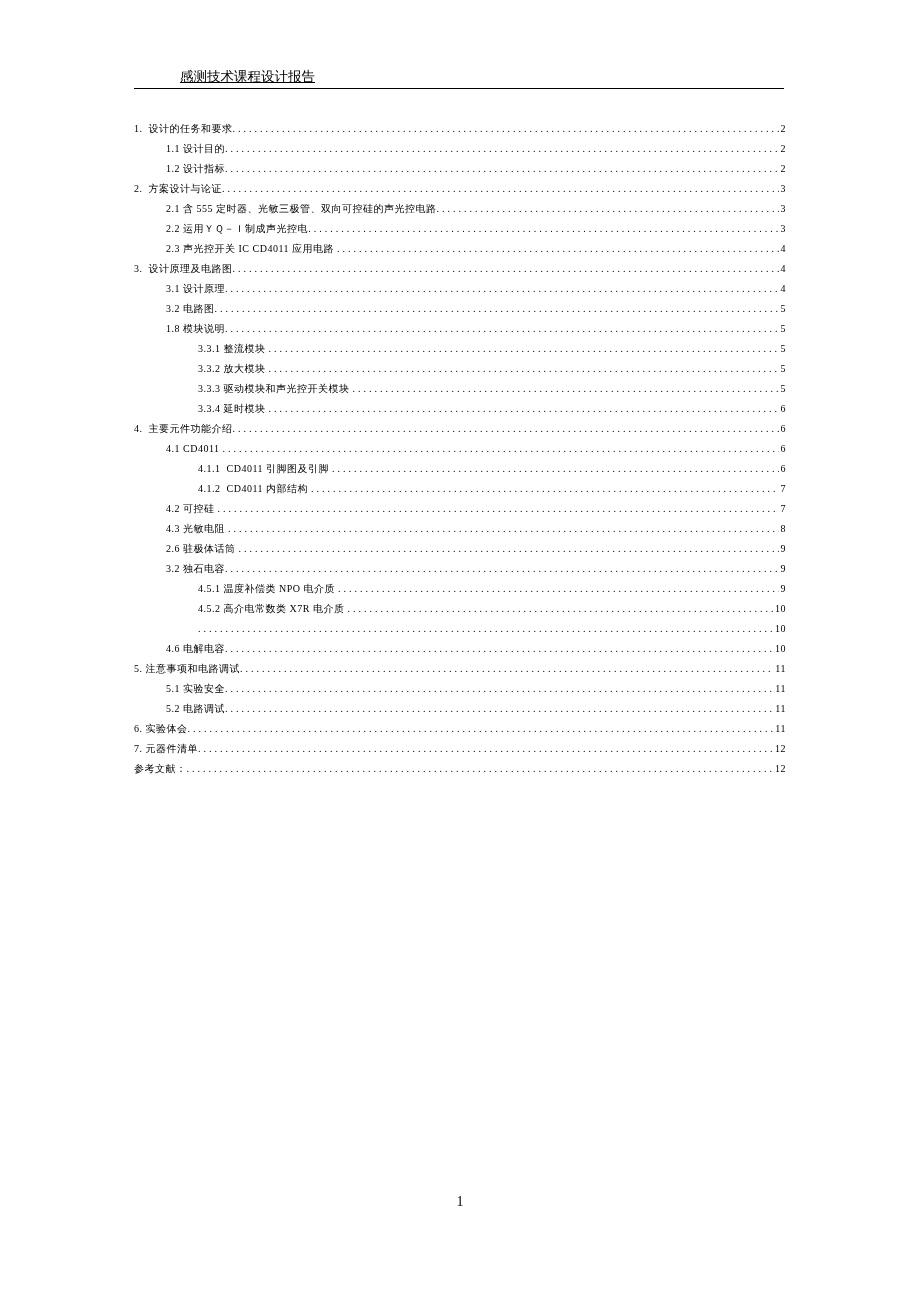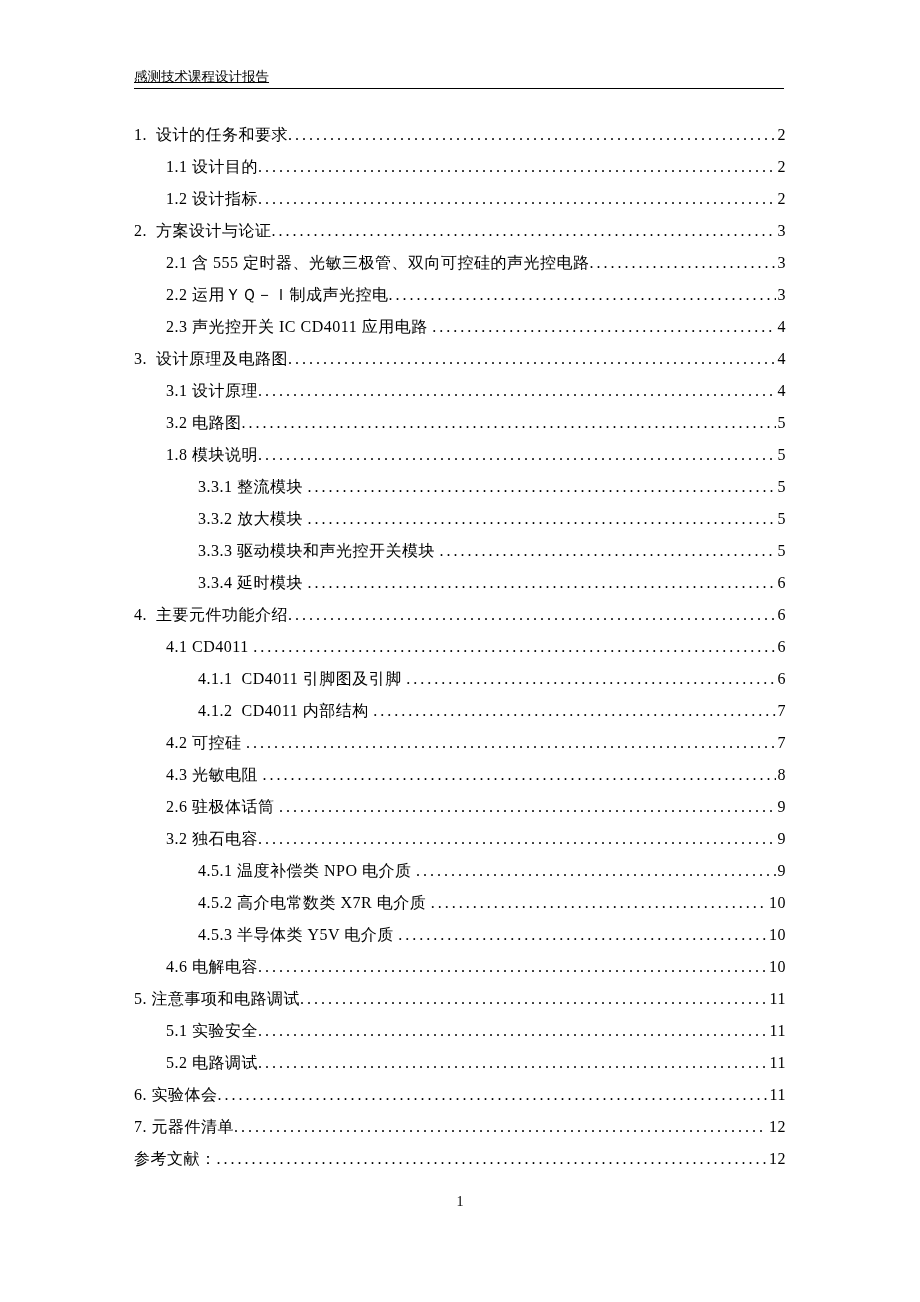--- a/index.html
+++ b/index.html
@@ -19,24 +19,25 @@
       border-bottom: 1px solid #000;
       margin-bottom: 30px;
       width: 650px;
       position: relative;
     }
     .header-title {
       text-decoration: underline;
       font-size: 13.5px;
       display: inline-block;
       padding-bottom: 2px;
+      margin-left: 46px;
     }
     .toc {
       line-height: 2.0;
-      font-size: 16px;
+      font-size: 10px;
       letter-spacing: 0.5px;
     }
     .toc-entry {
       display: flex;
       align-items: baseline;
       white-space: nowrap;
       overflow: hidden;
     }
     .toc-label {
       white-space: pre;
@@ -195,21 +196,20 @@
         <span class="toc-label">4.5.1 温度补偿类 NPO 电介质 </span>
         <span class="toc-leader"></span>
         <span class="toc-page">9</span>
       </div>
       <div class="toc-entry indent-2">
         <span class="toc-label">4.5.2 高介电常数类 X7R 电介质 </span>
         <span class="toc-leader"></span>
         <span class="toc-page">10</span>
       </div>
       <div class="toc-entry indent-2">
-        <span class="toc-label">4.5.3 半导体类 Y5V 电介质 </span>
         <span class="toc-leader"></span>
         <span class="toc-page">10</span>
       </div>
       <div class="toc-entry indent-1">
         <span class="toc-label">4.6 电解电容</span>
         <span class="toc-leader"></span>
         <span class="toc-page">10</span>
       </div>
       <div class="toc-entry indent-0">
         <span class="toc-label">5. 注意事项和电路调试</span>

